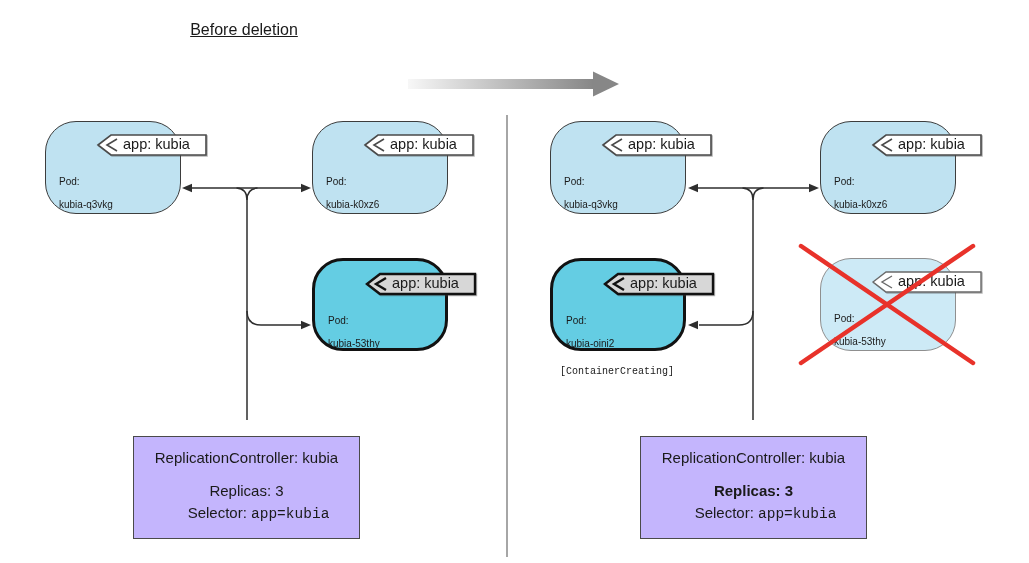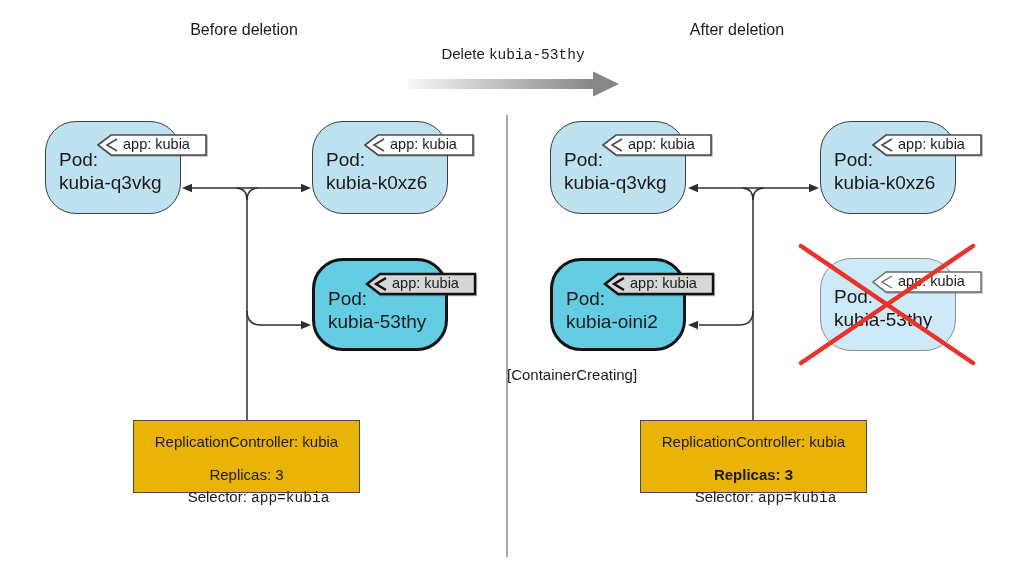--- a/index.html
+++ b/index.html
@@ -6,53 +6,53 @@
   .canvas{
     position:relative;width:1029px;height:563px;background:#ffffff;overflow:hidden;
     font-family:"Liberation Sans",sans-serif;color:#1a1a1a;
   }
   .mono{font-family:"Liberation Mono","DejaVu Sans Mono",monospace;}
   .layer{position:absolute;left:0;top:0;width:1029px;height:563px;pointer-events:none;}
   .layer.under{z-index:1;}
   .layer.over{z-index:4;}
 
   .title{position:absolute;top:21px;width:220px;text-align:center;font-size:16px;z-index:2;}
-  #title-before{left:134px;}
+  #title-before{left:134px;text-decoration:underline;}
   #title-after{left:627px;}
 
   .delete-label{position:absolute;left:403px;top:45px;width:220px;text-align:center;font-size:15px;z-index:2;white-space:nowrap;}
   .delete-label .mono{font-size:14.5px;}
 
   .pod{
     position:absolute;width:136px;height:93px;box-sizing:border-box;
     background:#bfe2f1;border:1.6px solid #3d3d3d;border-radius:31px;z-index:2;
   }
   .pod.new{background:#64cde3;border:3px solid #121212;}
   .pod.terminating{background:#cdeaf6;border:1.4px solid #8f8f8f;}
-  .pod-text{position:absolute;left:13px;top:26px;font-size:19px;line-height:23px;white-space:nowrap;}
+  .pod-text{position:absolute;left:13px;top:48px;font-size:10px;line-height:23px;white-space:nowrap;}
 
   .tag{position:absolute;left:50px;top:11px;width:112px;height:24px;
        filter:drop-shadow(1.2px 1.8px 0.5px rgba(70,70,70,0.40));}
   .tag svg{position:absolute;left:0;top:0;width:112px;height:24px;overflow:visible;}
   .tag-shape{fill:#ffffff;stroke:#4a4a4a;stroke-width:1.6;}
   .tag-chev{fill:none;stroke:#4a4a4a;stroke-width:1.6;}
   .pod.new .tag-shape{fill:#d7d7d7;stroke:#121212;stroke-width:2.4;}
   .pod.new .tag-chev{stroke:#121212;stroke-width:2.4;}
   .pod.terminating .tag-shape{stroke:#6a6a6a;stroke-width:1.4;}
   .pod.terminating .tag-chev{stroke:#6a6a6a;stroke-width:1.4;}
   .tag-text{position:absolute;left:27px;top:0;line-height:23px;font-size:14.5px;white-space:nowrap;}
 
-  .status{position:absolute;top:366px;width:220px;
-          font-family:Liberation Sans, sans-serif;font-size:15px;z-index:2;}
+  .status{position:absolute;top:366px;width:220px;text-align:center;
+          font-family:Liberation Mono, monospace;font-size:10px;z-index:2;}
   #status-creating{left:507px;}
   #status-terminating{left:773px;}
 
   .rc{
-    position:absolute;top:420px;width:227px;height:73px;box-sizing:border-box;
-    background:#eab308;border:1.6px solid #4a4a4a;z-index:2;font-size:15px;
+    position:absolute;top:436px;width:227px;height:103px;box-sizing:border-box;
+    background:#c4b5fd;border:1.6px solid #4a4a4a;z-index:2;font-size:15px;
   }
   #rc-before{left:133px;}
   #rc-after{left:640px;}
   .rc-line{position:absolute;left:0;width:100%;text-align:center;white-space:nowrap;}
   .rc-title{top:12px;}
   .rc-replicas{top:45px;}
   .rc-selector{top:67px;padding-left:12px;}
   .rc.after .rc-replicas{font-weight:bold;}
   .rc .mono{font-size:14.5px;}
 </style>
@@ -91,23 +91,21 @@
       <path d="M742.5,188 Q753,188.5 753,200 L753,420"></path>
       <path d="M763.5,188 Q753,188.5 753,200"></path>
       <path d="M753,311 Q753,325 739,325 L699,325"></path>
       <polygon points="688,188 698,183.8 698,192.2" fill="#2e2e2e" stroke="none"></polygon>
       <polygon points="819,188 809,183.8 809,192.2" fill="#2e2e2e" stroke="none"></polygon>
       <polygon points="688,325 698,320.8 698,329.2" fill="#2e2e2e" stroke="none"></polygon>
     </g>
   </svg>
 
   <div class="title" id="title-before">Before deletion</div>
-  <div class="title" id="title-after">After deletion</div>
-
-  <div class="delete-label"><span>Delete </span><span class="mono">kubia-53thy</span></div>
+
 
   <div class="pod" style="left:45px;top:121px;">
     <div class="tag">
       <svg viewBox="0 0 112 24">
         <polygon class="tag-shape" points="2,12 15,2 110,2 110,22 15,22"></polygon>
         <polyline class="tag-chev" points="21,6 11,12 21,18"></polyline>
       </svg>
       <span class="tag-text">app: kubia</span>
     </div>
     <div class="pod-text">

